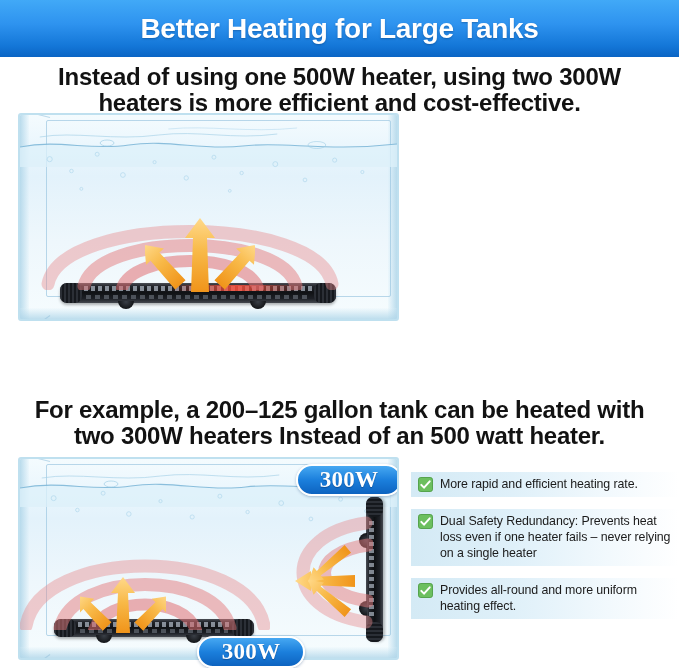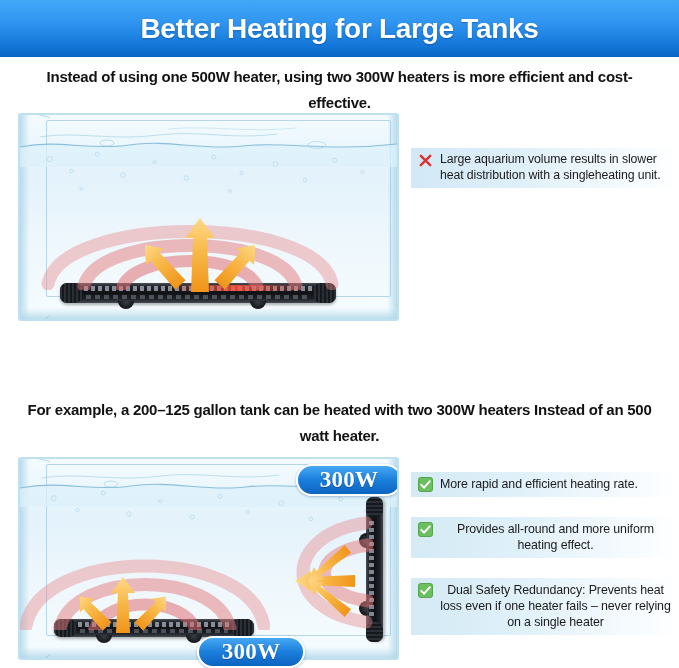--- a/index.html
+++ b/index.html
@@ -21,21 +21,21 @@
     color: #ffffff;
     font-size: 28px; font-weight: bold; letter-spacing: -0.3px;
     text-shadow: 0 1px 2px rgba(0,40,90,.35);
     white-space: nowrap;
   }
 
   
   .lead {
     position: absolute; left: 18px; width: 643px;
     text-align: center; color: #121212;
-    font-size: 15px; font-weight: bold; line-height: 26px;
+    font-size: 24px; font-weight: bold; line-height: 26px;
     letter-spacing: -0.25px;
   }
   .lead.top { top: 64px; }
   .lead.mid { top: 397px; }
 
   
   .tank {
     position: absolute;
     background:
       linear-gradient(180deg,
@@ -189,22 +189,21 @@
 
   .bullet {
     position: relative;
     display: flex; align-items: flex-start; gap: 7px;
     background: linear-gradient(90deg, #d3e8f6 0%, #dceef8 35%, #f0f8fd 72%, #ffffff 100%);
     padding: 4px 8px 5px 7px;
     margin-bottom: 16px;
   }
   .bullets.pos .bullet {
     background: linear-gradient(90deg, #d4eaf5 0%, #dff0f9 38%, #f2f9fd 74%, #ffffff 100%);
-    margin-bottom: 20px;
-    text-align: center;
+    margin-bottom: 12px;
   }
   .bullet-icon { flex: 0 0 auto; width: 15px; height: 15px; margin-top: 1px; }
   .bullet-icon svg { width: 100%; height: 100%; display: block; }
   .bullet-text {
     color: #1b1b1b; font-size: 12.3px; line-height: 15.5px;
     letter-spacing: -0.1px;
   }
   .bullets.pos .bullet-text { font-size: 12.4px; line-height: 16px; }
 </style>
 </head>
@@ -293,28 +292,20 @@
         <path d="M22,18 L34,34 L28,34 L29,72 L15,72 L16,34 L10,34 Z" fill="url(#ag1)"></path>
       </g>
 
       <g transform="rotate(42 88 52)">
         <path d="M88,18 L100,34 L94,34 L95,72 L81,72 L82,34 L76,34 Z" fill="url(#ag1)"></path>
       </g>
     </svg>
   </div>
 
   <div class="bullets neg">
-    <div class="bullet">
-      <span class="bullet-icon">
-        <svg viewBox="0 0 16 16">
-          <path d="M3 3 L13 13 M13 3 L3 13" stroke="#d83232" stroke-width="2.6" stroke-linecap="round" fill="none"></path>
-        </svg>
-      </span>
-      <span class="bullet-text">Large aquarium volume results in slower heat distribution with a singleheating unit.</span>
-    </div>
   </div>
 
 
   <div class="lead mid">For example, a 200–125 gallon tank can be heated with two 300W heaters Instead of an 500 watt heater.</div>
 
   <div class="tank bot">
     <div class="glass-left"></div>
     <div class="glass-right"></div>
     <div class="glass-bottom"></div>
     <div class="persp"></div>
@@ -438,26 +429,26 @@
       </span>
       <span class="bullet-text">More rapid and efficient heating rate.</span>
     </div>
     <div class="bullet">
       <span class="bullet-icon">
         <svg viewBox="0 0 16 16">
           <rect x="0.5" y="0.5" width="15" height="15" rx="2.5" fill="#6cbf5f" stroke="#4f9f45" stroke-width="1"></rect>
           <path d="M3.5 8.4 L6.4 11.4 L12.5 4.6" stroke="#ffffff" stroke-width="2.1" fill="none" stroke-linecap="round" stroke-linejoin="round"></path>
         </svg>
       </span>
-      <span class="bullet-text">Provides all-round and more uniform heating effect.</span>
+      <span class="bullet-text">Dual Safety Redundancy: Prevents heat loss even if  one heater fails – never relying on a single heater</span>
     </div>
     <div class="bullet">
       <span class="bullet-icon">
         <svg viewBox="0 0 16 16">
           <rect x="0.5" y="0.5" width="15" height="15" rx="2.5" fill="#6cbf5f" stroke="#4f9f45" stroke-width="1"></rect>
           <path d="M3.5 8.4 L6.4 11.4 L12.5 4.6" stroke="#ffffff" stroke-width="2.1" fill="none" stroke-linecap="round" stroke-linejoin="round"></path>
         </svg>
       </span>
-      <span class="bullet-text">Dual Safety Redundancy: Prevents heat loss even if  one heater fails – never relying on a single heater</span>
+      <span class="bullet-text">Provides all-round and more uniform heating effect.</span>
     </div>
   </div>
 
 </div>
 
 </body></html>

